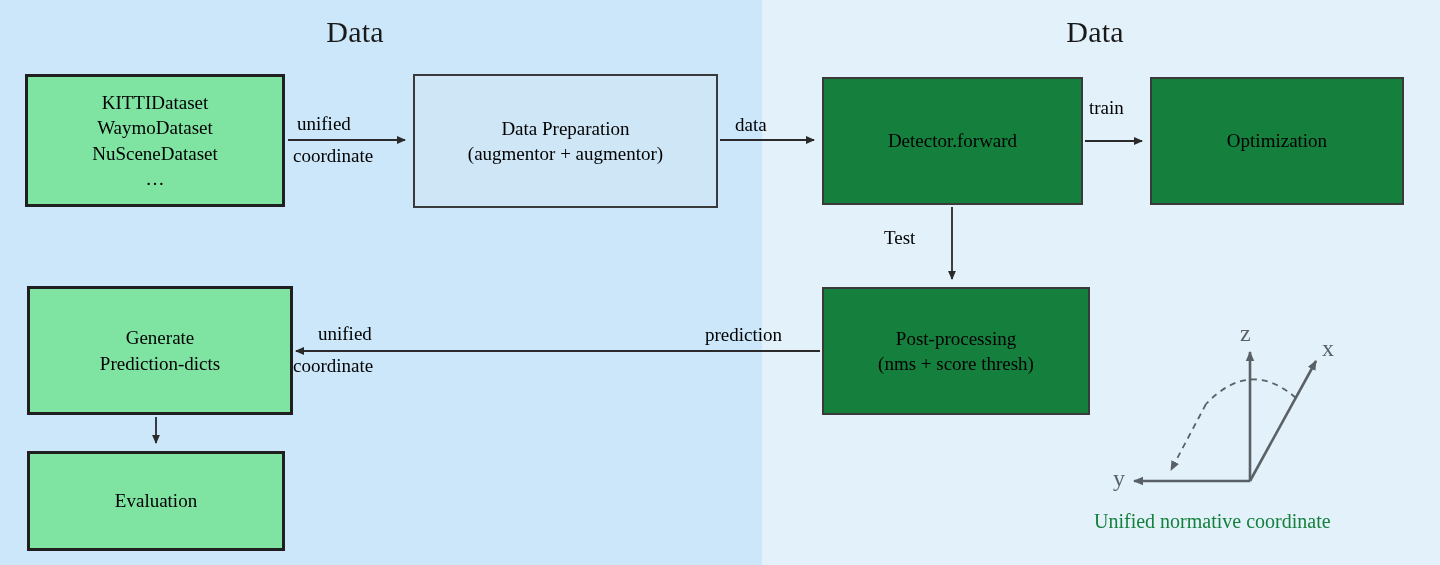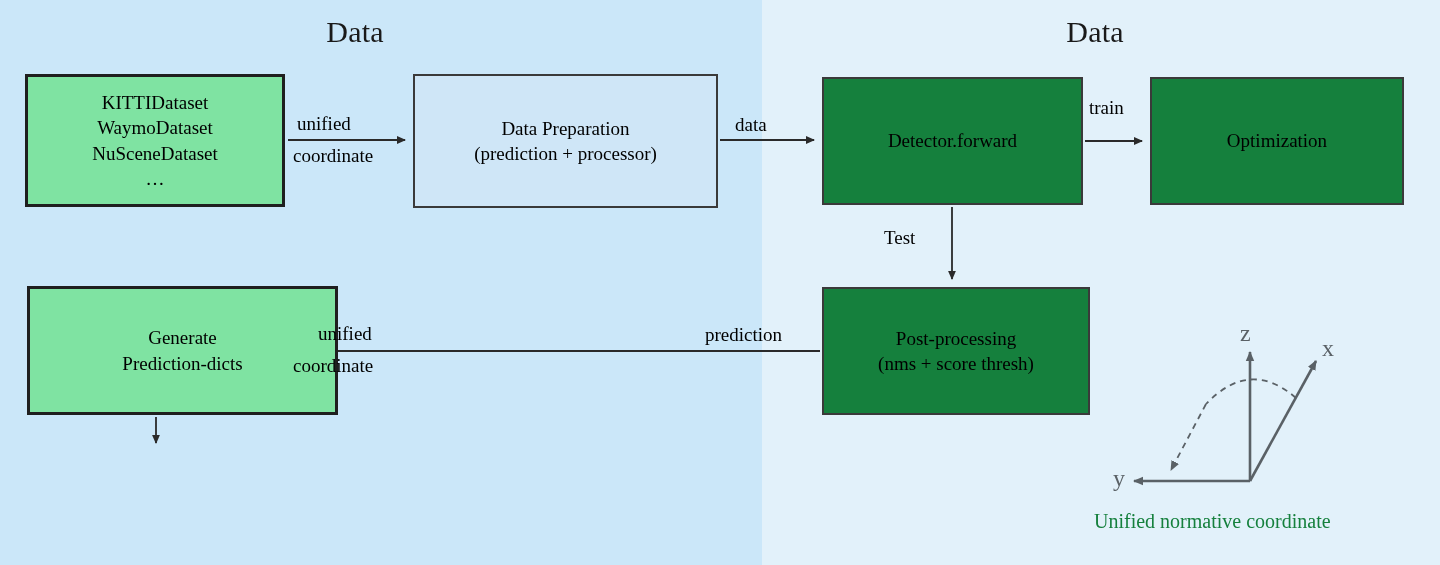--- a/index.html
+++ b/index.html
@@ -41,21 +41,21 @@
   .node.green{background:#7fe3a2;border:3px solid #1f1f1f;}
   .node.blue{background:#cfe6f7;border:2px solid #3a3a3a;}
   .node.blue.light{background:#15803d;}
 
   
   #node-datasets      {left:25px;  top:74px;  width:260px; height:133px;}
   #node-data-prep     {left:413px; top:74px;  width:305px; height:134px;}
   #node-detector      {left:822px; top:77px;  width:261px; height:128px;}
   #node-optimization  {left:1150px;top:77px;  width:254px; height:128px;}
   #node-postproc      {left:822px; top:287px; width:268px; height:128px;}
-  #node-generate      {left:27px;  top:286px; width:311px; height:129px;}
+  #node-generate      {left:27px;  top:286px; width:266px; height:129px;}
   #node-evaluation    {left:27px;  top:451px; width:258px; height:100px;}
 
   .edge-label{
     position:absolute;
     font-size:19px;
     color:#000000;
     white-space:nowrap;
     line-height:1.15;
   }
 
@@ -114,27 +114,28 @@
       <path d="M1296,398 Q1250,358 1206,404" stroke="#5a6166" stroke-width="1.8" fill="none" stroke-dasharray="6 5"></path>
       <path d="M1206,404 L1171,470" stroke="#5a6166" stroke-width="1.8" fill="none" stroke-dasharray="6 5" marker-end="url(#ahg)"></path>
     </g>
   </svg>
 
   <div class="node green" id="node-datasets">KITTIDataset
 WaymoDataset
 NuSceneDataset
 …</div>
   <div class="node blue" id="node-data-prep">Data Preparation
-(prediction + processor)</div>
+(augmentor + augmentor)</div>
   <div class="node blue light" id="node-detector">Detector.forward</div>
   <div class="node blue light" id="node-optimization">Optimization</div>
   <div class="node blue light" id="node-postproc">Post-processing
 (nms + score thresh)</div>
   <div class="node green" id="node-generate">Generate
 Prediction-dicts</div>
+  <div class="node green" id="node-evaluation">Evaluation</div>
 
   <div class="edge-label" style="left:297px;top:113px;">unified</div>
   <div class="edge-label" style="left:293px;top:145px;">coordinate</div>
   <div class="edge-label" style="left:735px;top:114px;">data</div>
   <div class="edge-label" style="left:1089px;top:97px;">train</div>
   <div class="edge-label" style="left:884px;top:227px;">Test</div>
   <div class="edge-label" style="left:705px;top:324px;">prediction</div>
   <div class="edge-label" style="left:318px;top:323px;">unified</div>
   <div class="edge-label" style="left:293px;top:355px;">coordinate</div>
 

